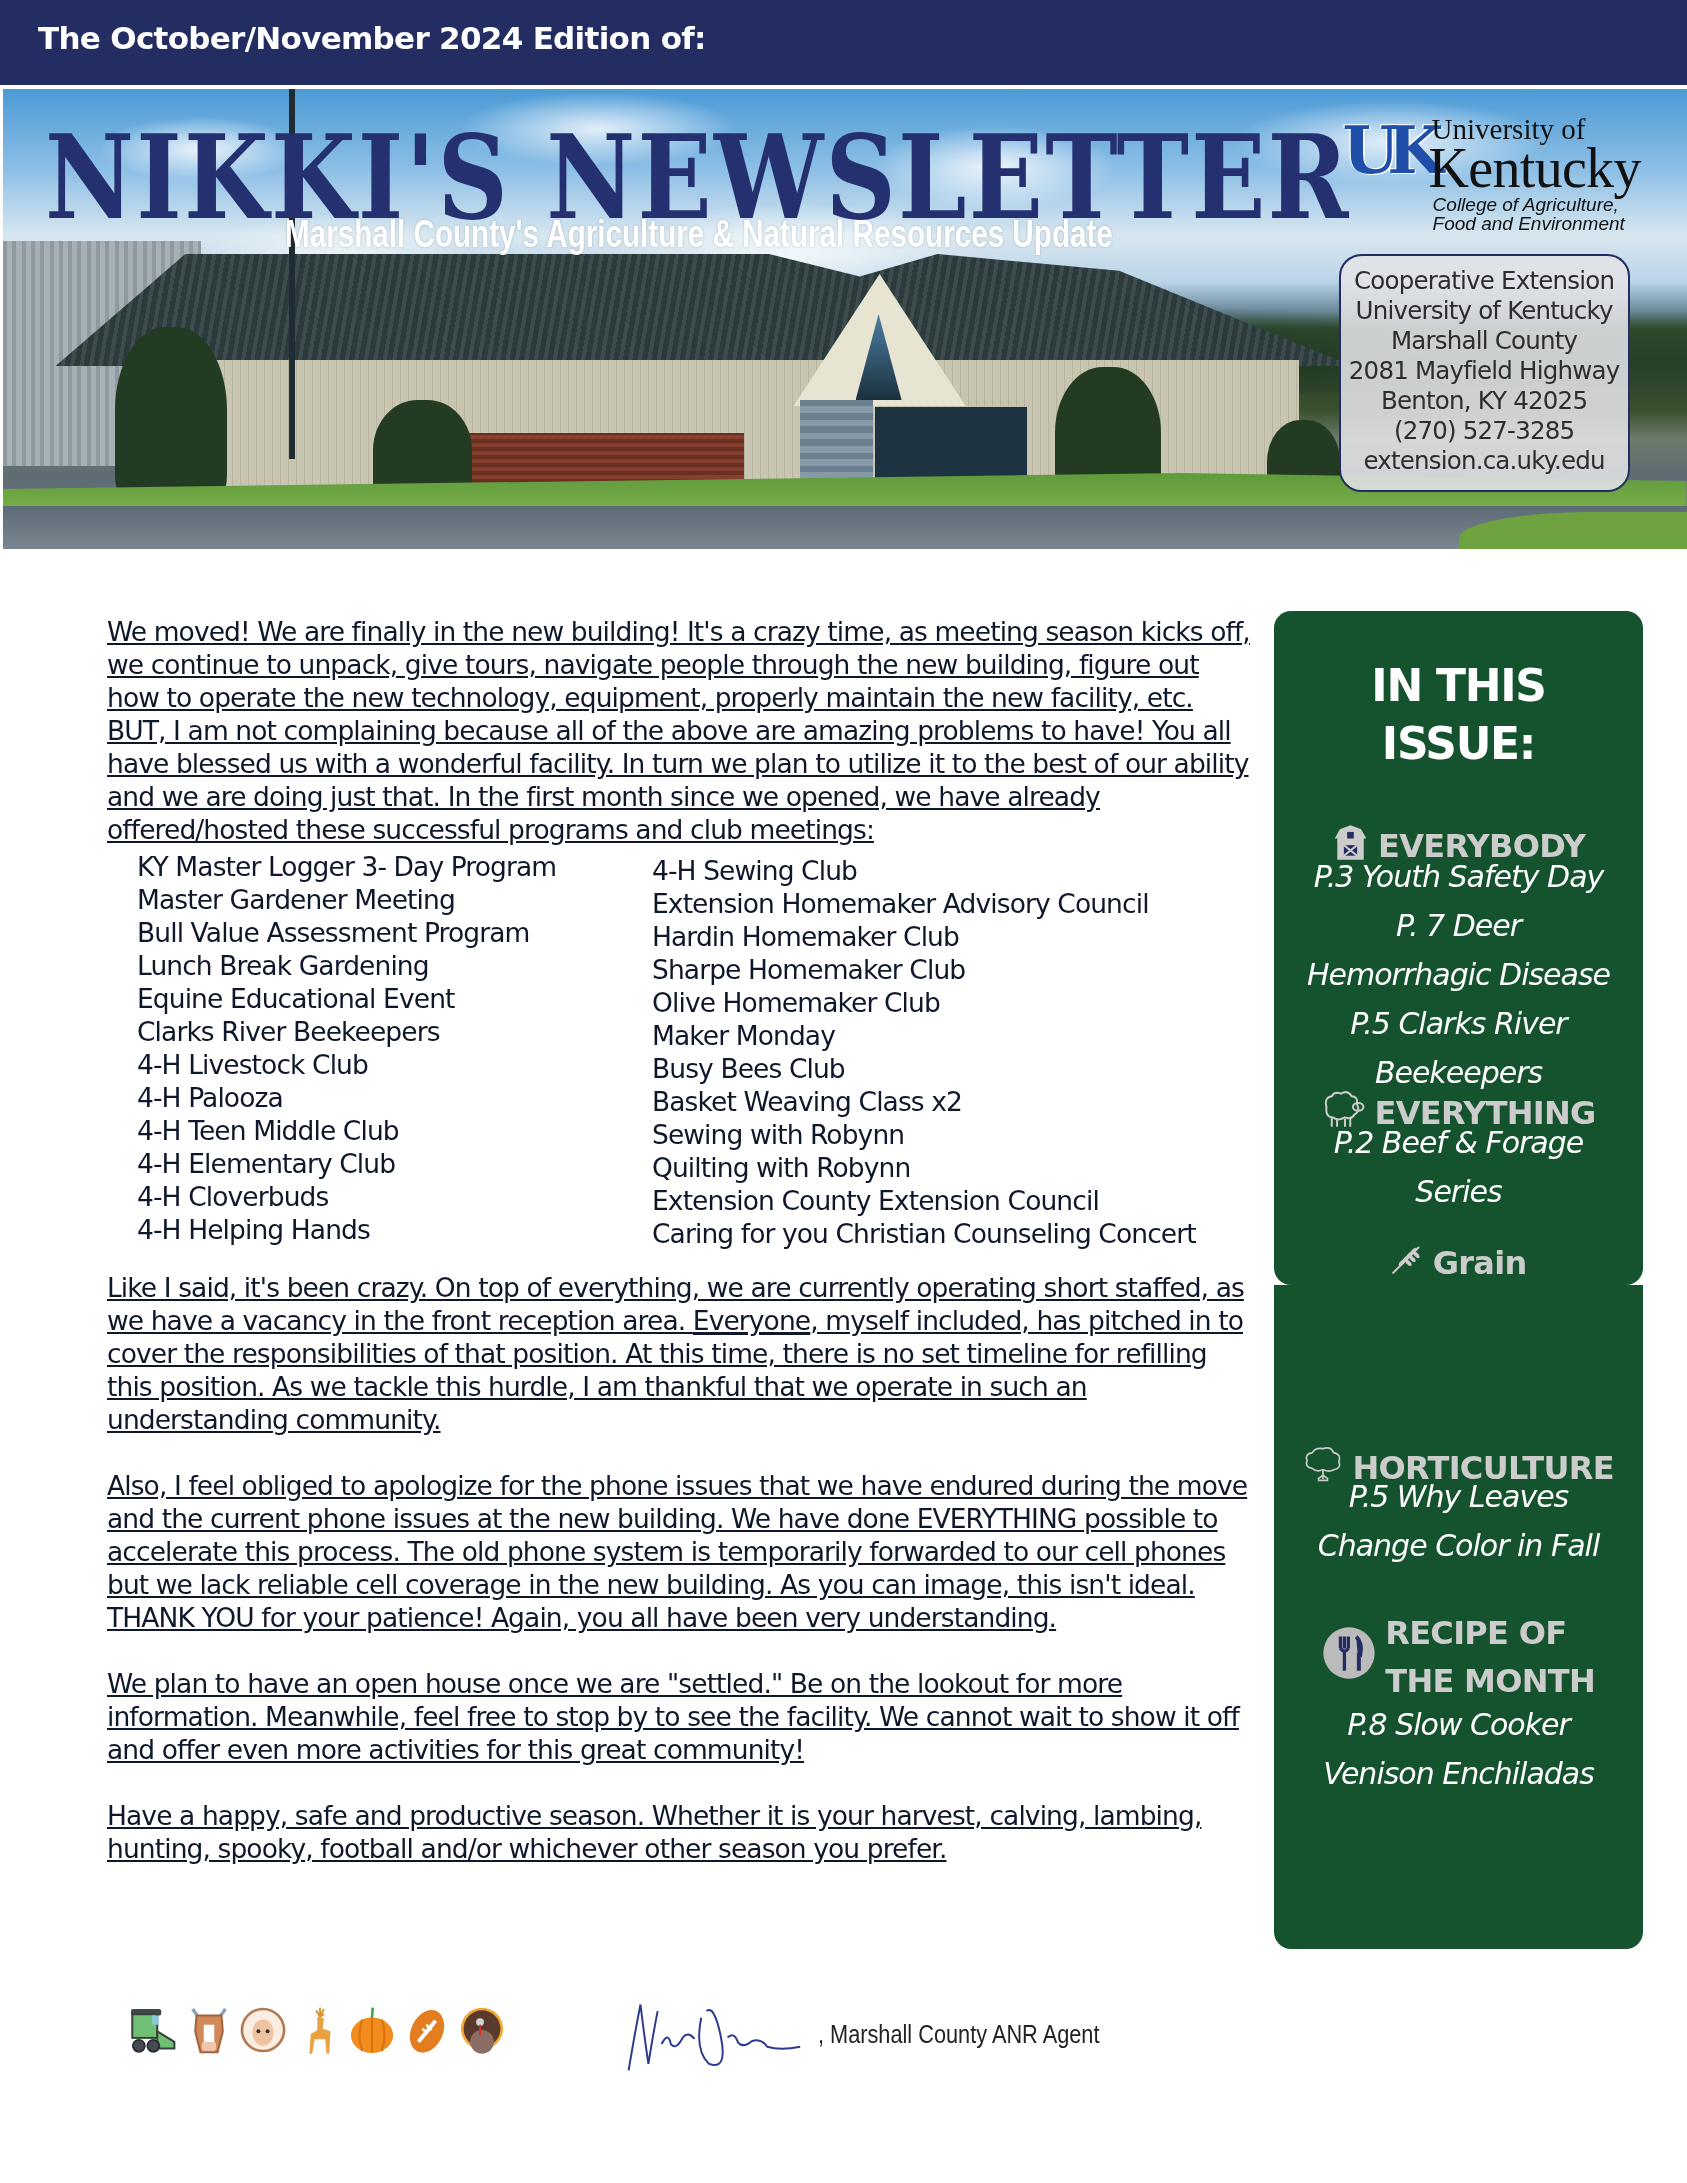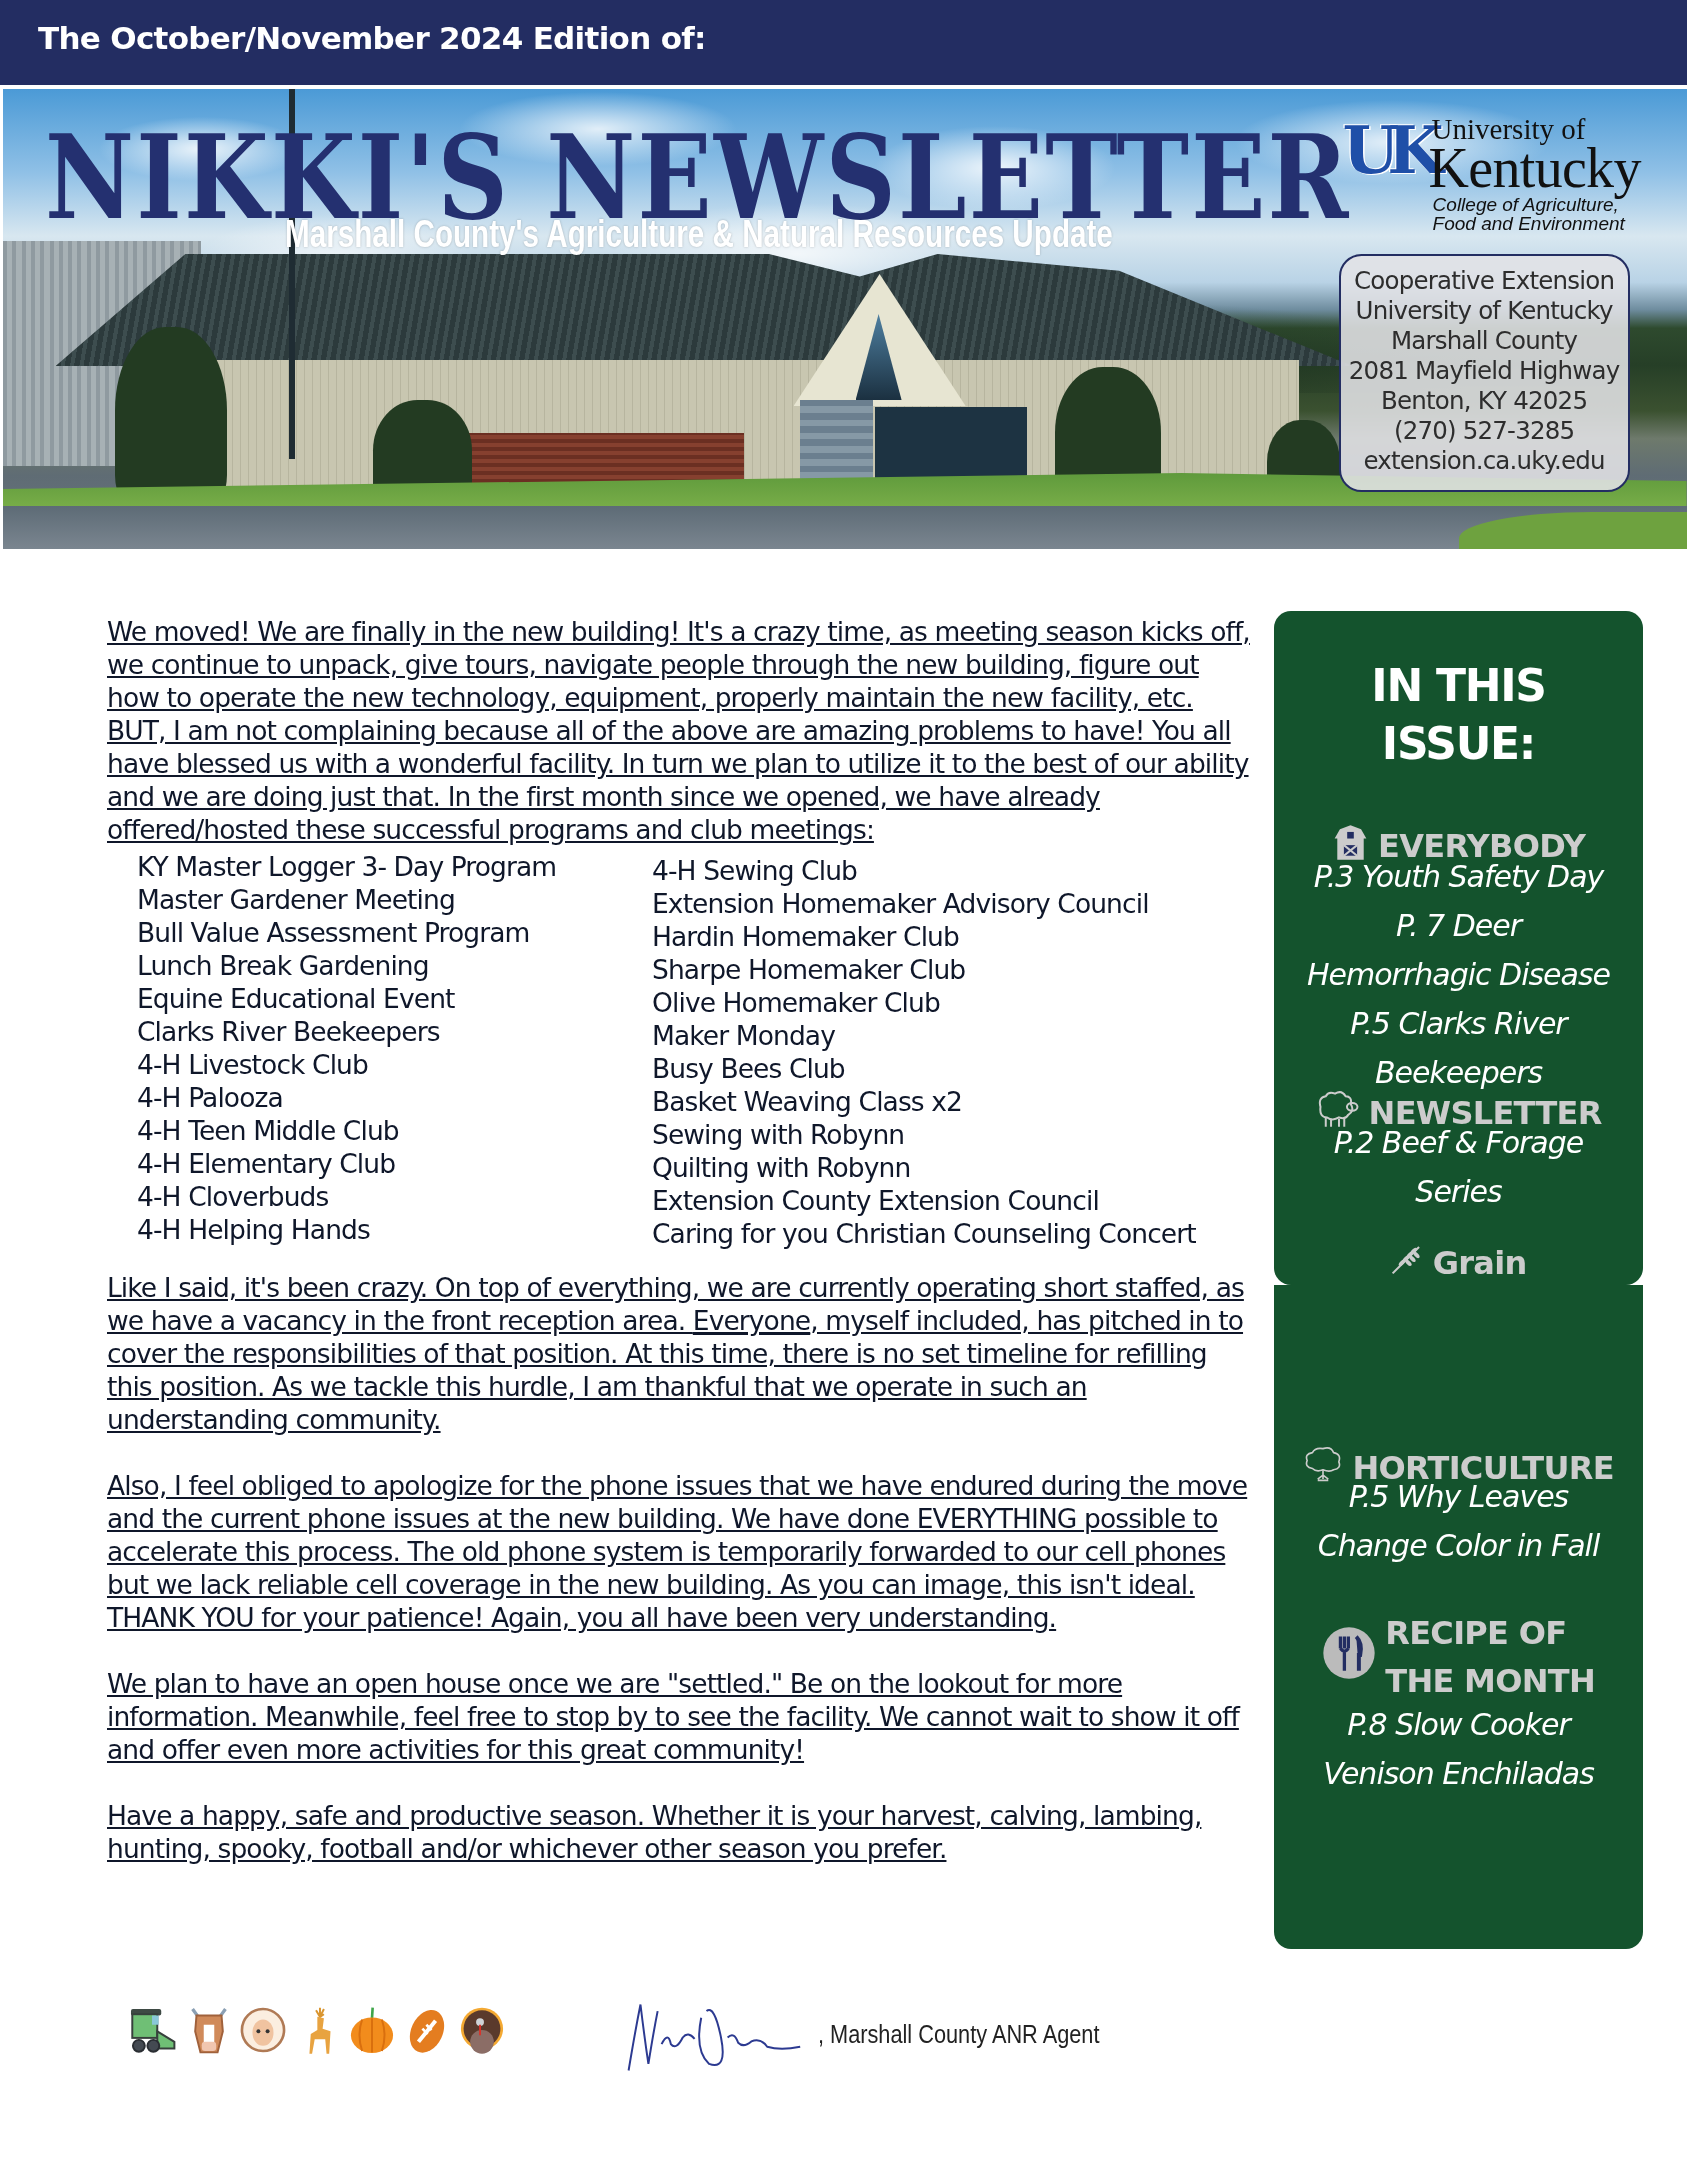--- a/index.html
+++ b/index.html
@@ -366,21 +366,21 @@
   </div>
 
   <div class="sb-section" style="top:480px;">
     <span class="sec-icon">
       <svg width="44" height="37" viewBox="0 0 66 56">
           <path d="M8 24 Q4 10 16 8 Q20 0 30 4 Q40 -2 46 8 Q56 8 54 20 Q60 30 50 36 Q46 44 36 40 Q26 46 18 40 Q6 40 8 24 Z" fill="none" stroke="#cccccc" stroke-width="3"></path>
           <ellipse cx="56" cy="24" rx="8" ry="6" fill="none" stroke="#cccccc" stroke-width="3"></ellipse>
           <path d="M16 40 L16 54 M24 42 L24 54 M36 42 L36 54 M44 40 L44 54" stroke="#cccccc" stroke-width="3"></path>
         </svg>
     </span>
-    <span class="sec-label">NEWSLETTER</span>
+    <span class="sec-label">EVERYTHING</span>
   </div>
   <div class="sb-item" style="top:507px;">
     <span>P.2 Beef &amp; Forage</span>
     <span>Series</span>
   </div>
 
   <div class="sb-section" style="top:632px;">
     <span class="sec-icon">
       <svg width="33" height="33" viewBox="0 0 50 50">
           <path d="M4 46 L44 6" stroke="#cccccc" stroke-width="3"></path>

